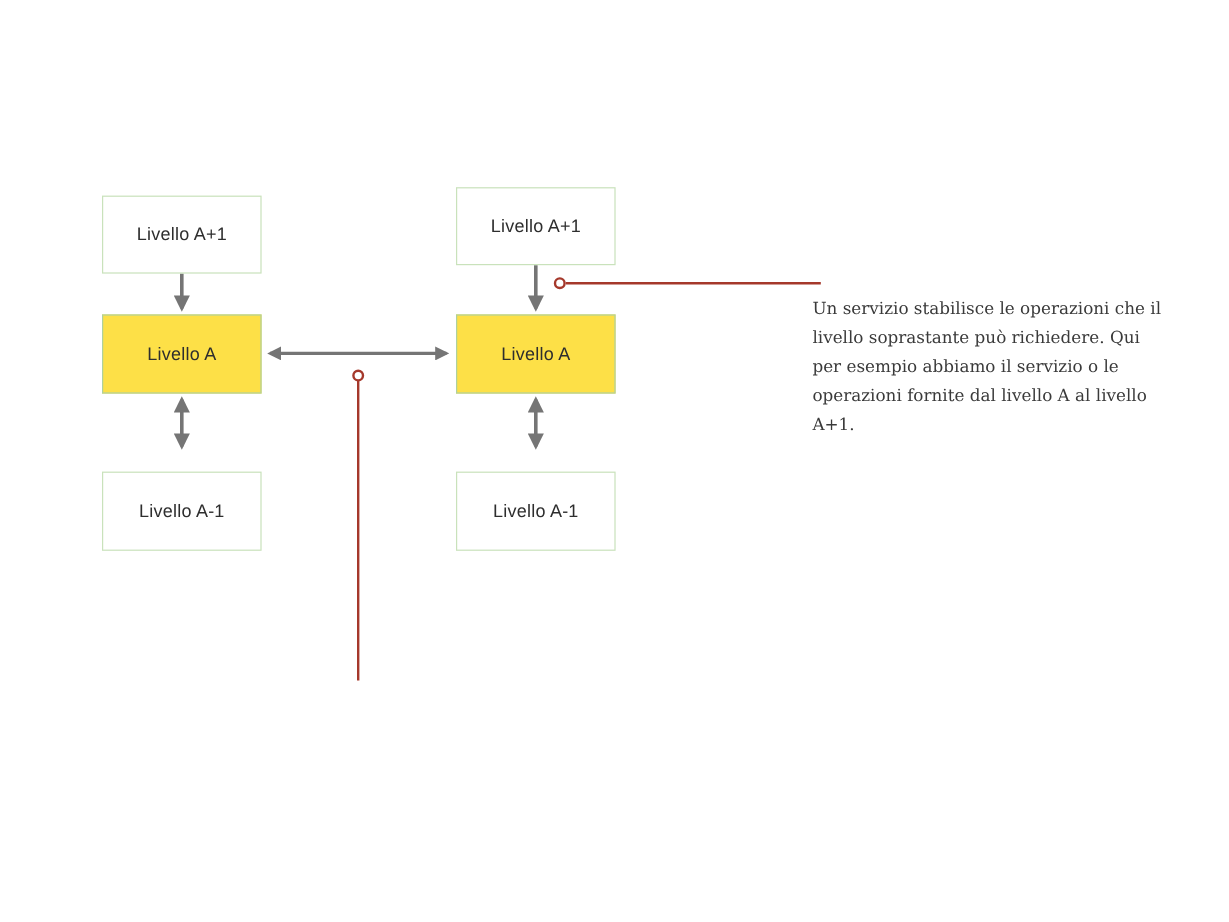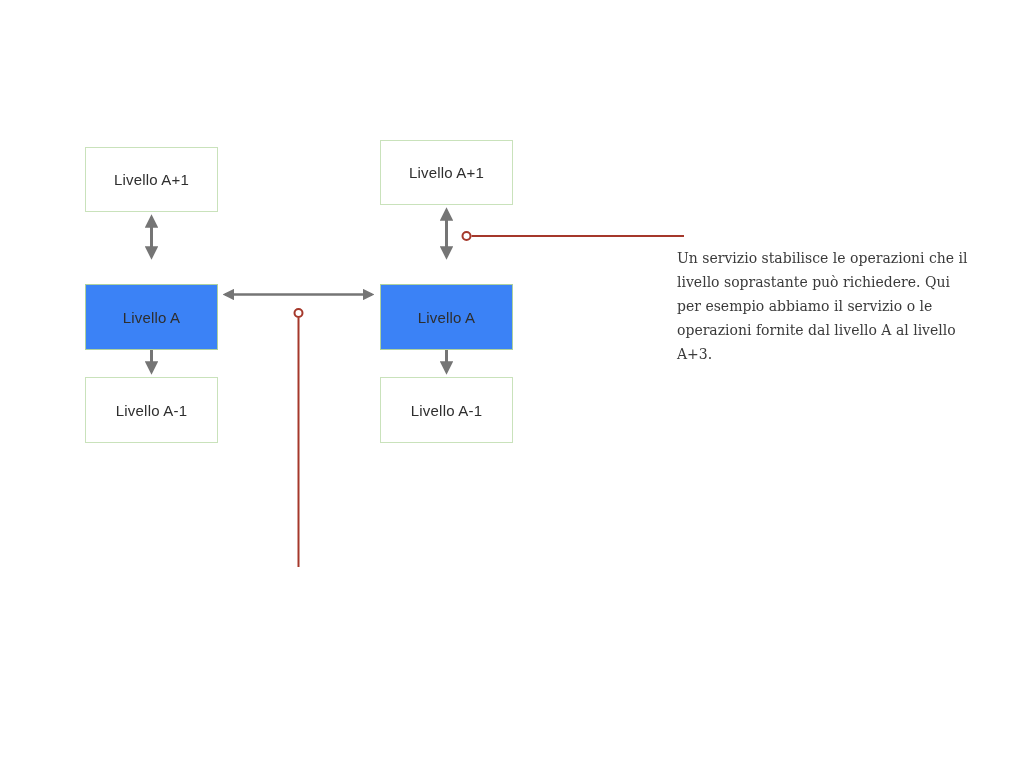--- a/index.html
+++ b/index.html
@@ -24,25 +24,25 @@
     display: flex;
     align-items: center;
     justify-content: center;
     font-size: 15px;
     color: #2e2e2e;
     letter-spacing: 0.2px;
   }
   .box.white {
     background: #ffffff;
     border: 1px solid #c9e2bb;
+    margin-top: 16px;
   }
   .box.green {
-    background: #3b82f6;
+    background: #fde047;
     border: 1px solid #aed19e;
-    margin-top: 22px;
   }
   .note {
     position: absolute;
     font-family: "DejaVu Serif", serif;
     font-size: 14px;
     line-height: 24px;
     color: #3a3a3a;
   }
   .note-service { left: 677px; top: 246px; width: 300px; }
   .note-protocol { left: 318px; top: 548px; width: 392px; }
@@ -88,15 +88,15 @@
   <div class="box white" style="left:380px; top:140px; height:65px;">
     <span>Livello A+1</span>
   </div>
   <div class="box green" style="left:380px; top:262px; height:66px;">
     <span>Livello A</span>
   </div>
   <div class="box white" style="left:380px; top:377px; height:66px;">
     <span>Livello A-1</span>
   </div>
 
-  <p class="note note-service">Un servizio stabilisce le operazioni che il livello soprastante può richiedere. Qui per esempio abbiamo il servizio o le operazioni fornite dal livello A al livello A+3.</p>
+  <p class="note note-service">Un servizio stabilisce le operazioni che il livello soprastante può richiedere. Qui per esempio abbiamo il servizio o le operazioni fornite dal livello A al livello A+1.</p>
 
 </div>
 
 </body></html>

